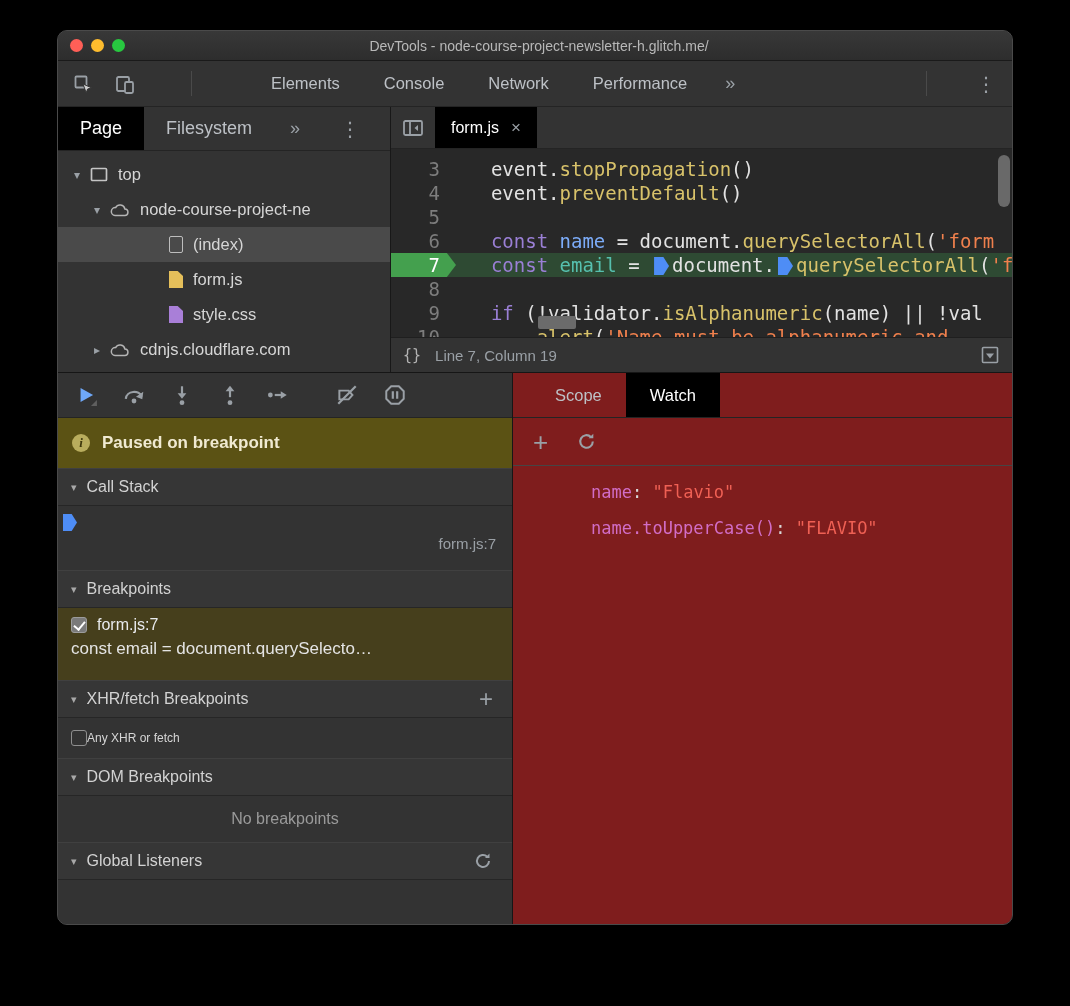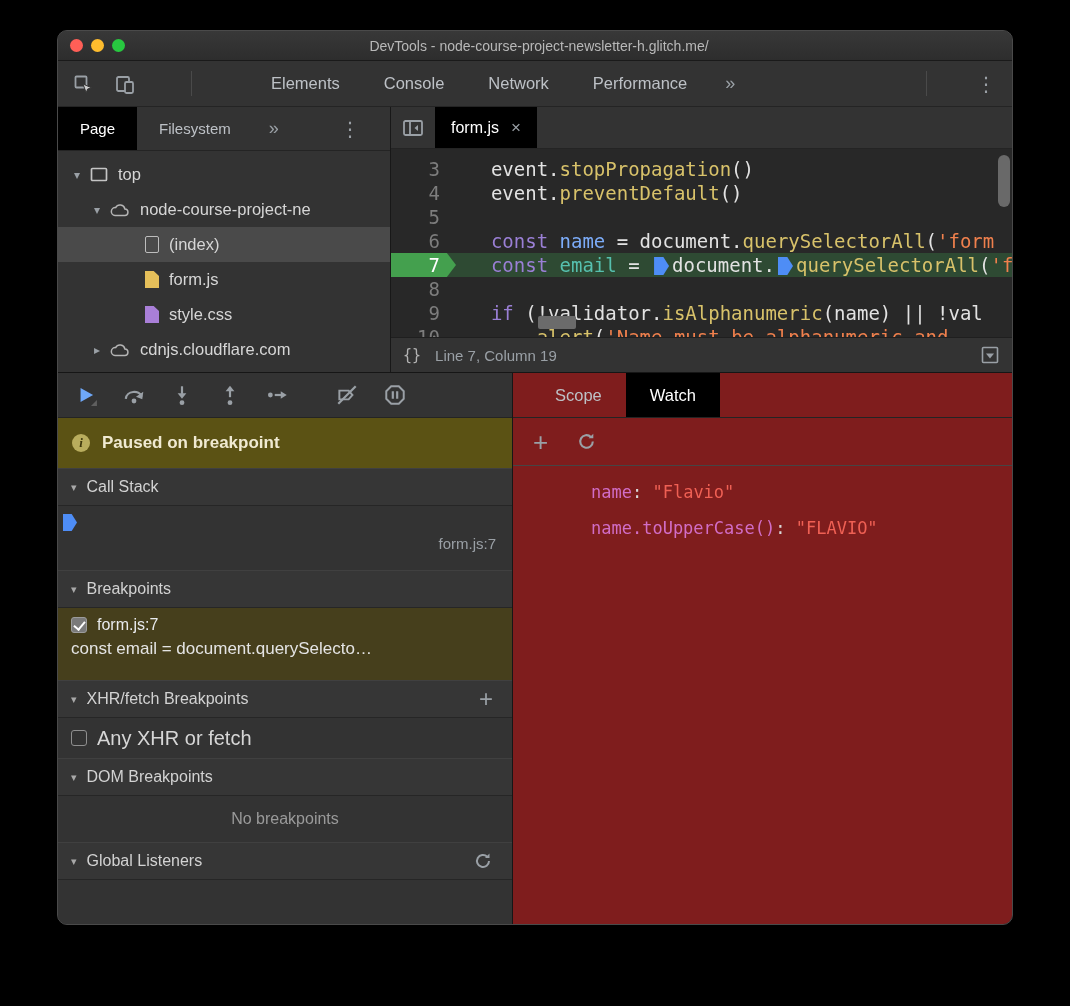--- a/index.html
+++ b/index.html
@@ -30,27 +30,27 @@
   .panel-tab.active { background:#000; color:#fff; }
   .chevrons { color:#9aa0a6; font-size:18px; display:flex; align-items:center; padding:0 16px; }
   .more-btn { color:#9aa0a6; font-size:20px; width:36px; display:flex; align-items:center; justify-content:center; }
   .push-right { margin-left:auto; }
 
   
   .sources-area { height:266px; flex:none; display:flex; border-bottom:1px solid #161616; }
   .navigator { width:333px; flex:none; background:#333; border-right:1px solid #181818;
     display:flex; flex-direction:column; }
   .nav-tabs { height:44px; flex:none; display:flex; align-items:stretch; border-bottom:1px solid #242424; }
-  .nav-tab { padding:0 22px; display:flex; align-items:center; color:#bdc1c6; font-size:15px;text-align:right; }
+  .nav-tab { padding:0 22px; display:flex; align-items:center; color:#bdc1c6; font-size:18px;text-align:right; }
   .nav-tab.active { background:#000; color:#fff; }
   .nav-tabs .more-btn { margin-left:auto; margin-right:22px; }
   .tree { flex:1; overflow:hidden; padding-top:6px; }
   .tree-row { height:35px; display:flex; align-items:center; color:#d6d6d6; font-size:16.5px; white-space:nowrap; }
   .tree-row.selected { background:#4a4a4a; }
-  .depth0 { padding-left:12px; } .depth1 { padding-left:32px; } .depth2 { padding-left:87px; }
+  .depth0 { padding-left:12px; } .depth1 { padding-left:32px; } .depth2 { padding-left:111px; }
   .disc { width:14px; margin-right:6px; color:#9aa0a6; font-size:12px; text-align:center; flex:none; }
   .tree-ico { margin-right:10px; display:flex; align-items:center; flex:none; }
   .file-icon { width:14px; height:17px; flex:none; margin-right:10px; }
   .file-plain { border:1.5px solid #bdbdbd; border-radius:2px; }
   .file-js  { background:#e5bf5a; clip-path:polygon(0 0,62% 0,100% 30%,100% 100%,0 100%); }
   .file-css { background:#a97fd8; clip-path:polygon(0 0,62% 0,100% 30%,100% 100%,0 100%); }
 
   
   .editor { flex:1; display:flex; flex-direction:column; background:#282828; min-width:0; }
   .editor-tabbar { height:42px; flex:none; background:#333; border-bottom:1px solid #242424;
@@ -100,22 +100,22 @@
     clip-path:polygon(0 0,62% 0,100% 50%,62% 100%,0 100%); }
   .frame-loc { text-align:right; color:#9aa0a6; font-size:15px; margin-top:4px; }
   .bp-entry { height:72px; flex:none; background:#463f1c; padding:8px 13px 0; }
   .bp-row1 { display:flex; align-items:center; gap:10px; color:#e8eaed; font-size:16px; }
   .bp-snippet { font-family:Liberation Sans, sans-serif; font-size:17px;
     color:#e4e4e4; margin-top:5px; white-space:nowrap; overflow:hidden; }
   .cbx { width:16px; height:16px; border:1.5px solid #8f8f8f; border-radius:3px; position:relative; flex:none; }
   .cbx.checked { background:#7a7a7a; border-color:#9c9c9c; }
   .cbx.checked:after { content:""; position:absolute; left:4px; top:0.5px; width:5px; height:9px;
     border:solid #fff; border-width:0 2px 2px 0; transform:rotate(40deg); }
-  .plain-row { height:40px; flex:none; display:flex; align-items:center; gap:10px; padding:0 13px;
-    color:#d6d6d6; font-size:20px; }
+  .plain-row { height:40px; flex:none; display:flex; align-items:center; padding:0 13px;
+    color:#d6d6d6; font-size:12px; }
   .empty-msg { flex:none; padding:14px 0; text-align:center; color:#9a9a9a; font-size:16px; }
 
   
   .debug-right { flex:1; background:#7f1d1d; display:flex; flex-direction:column; min-width:0; overflow:hidden; }
   .watch-tabs { height:45px; flex:none; display:flex; align-items:stretch; padding-left:18px;
     border-bottom:1px solid #242424; }
   .watch-tab { padding:0 24px; display:flex; align-items:center; color:#bdc1c6; font-size:16.5px; }
   .watch-tab.active { background:#000; color:#fff; }
   .watch-toolbar { height:48px; flex:none; display:flex; align-items:center; gap:28px; padding:0 20px;
     border-bottom:1px solid #454545; }

